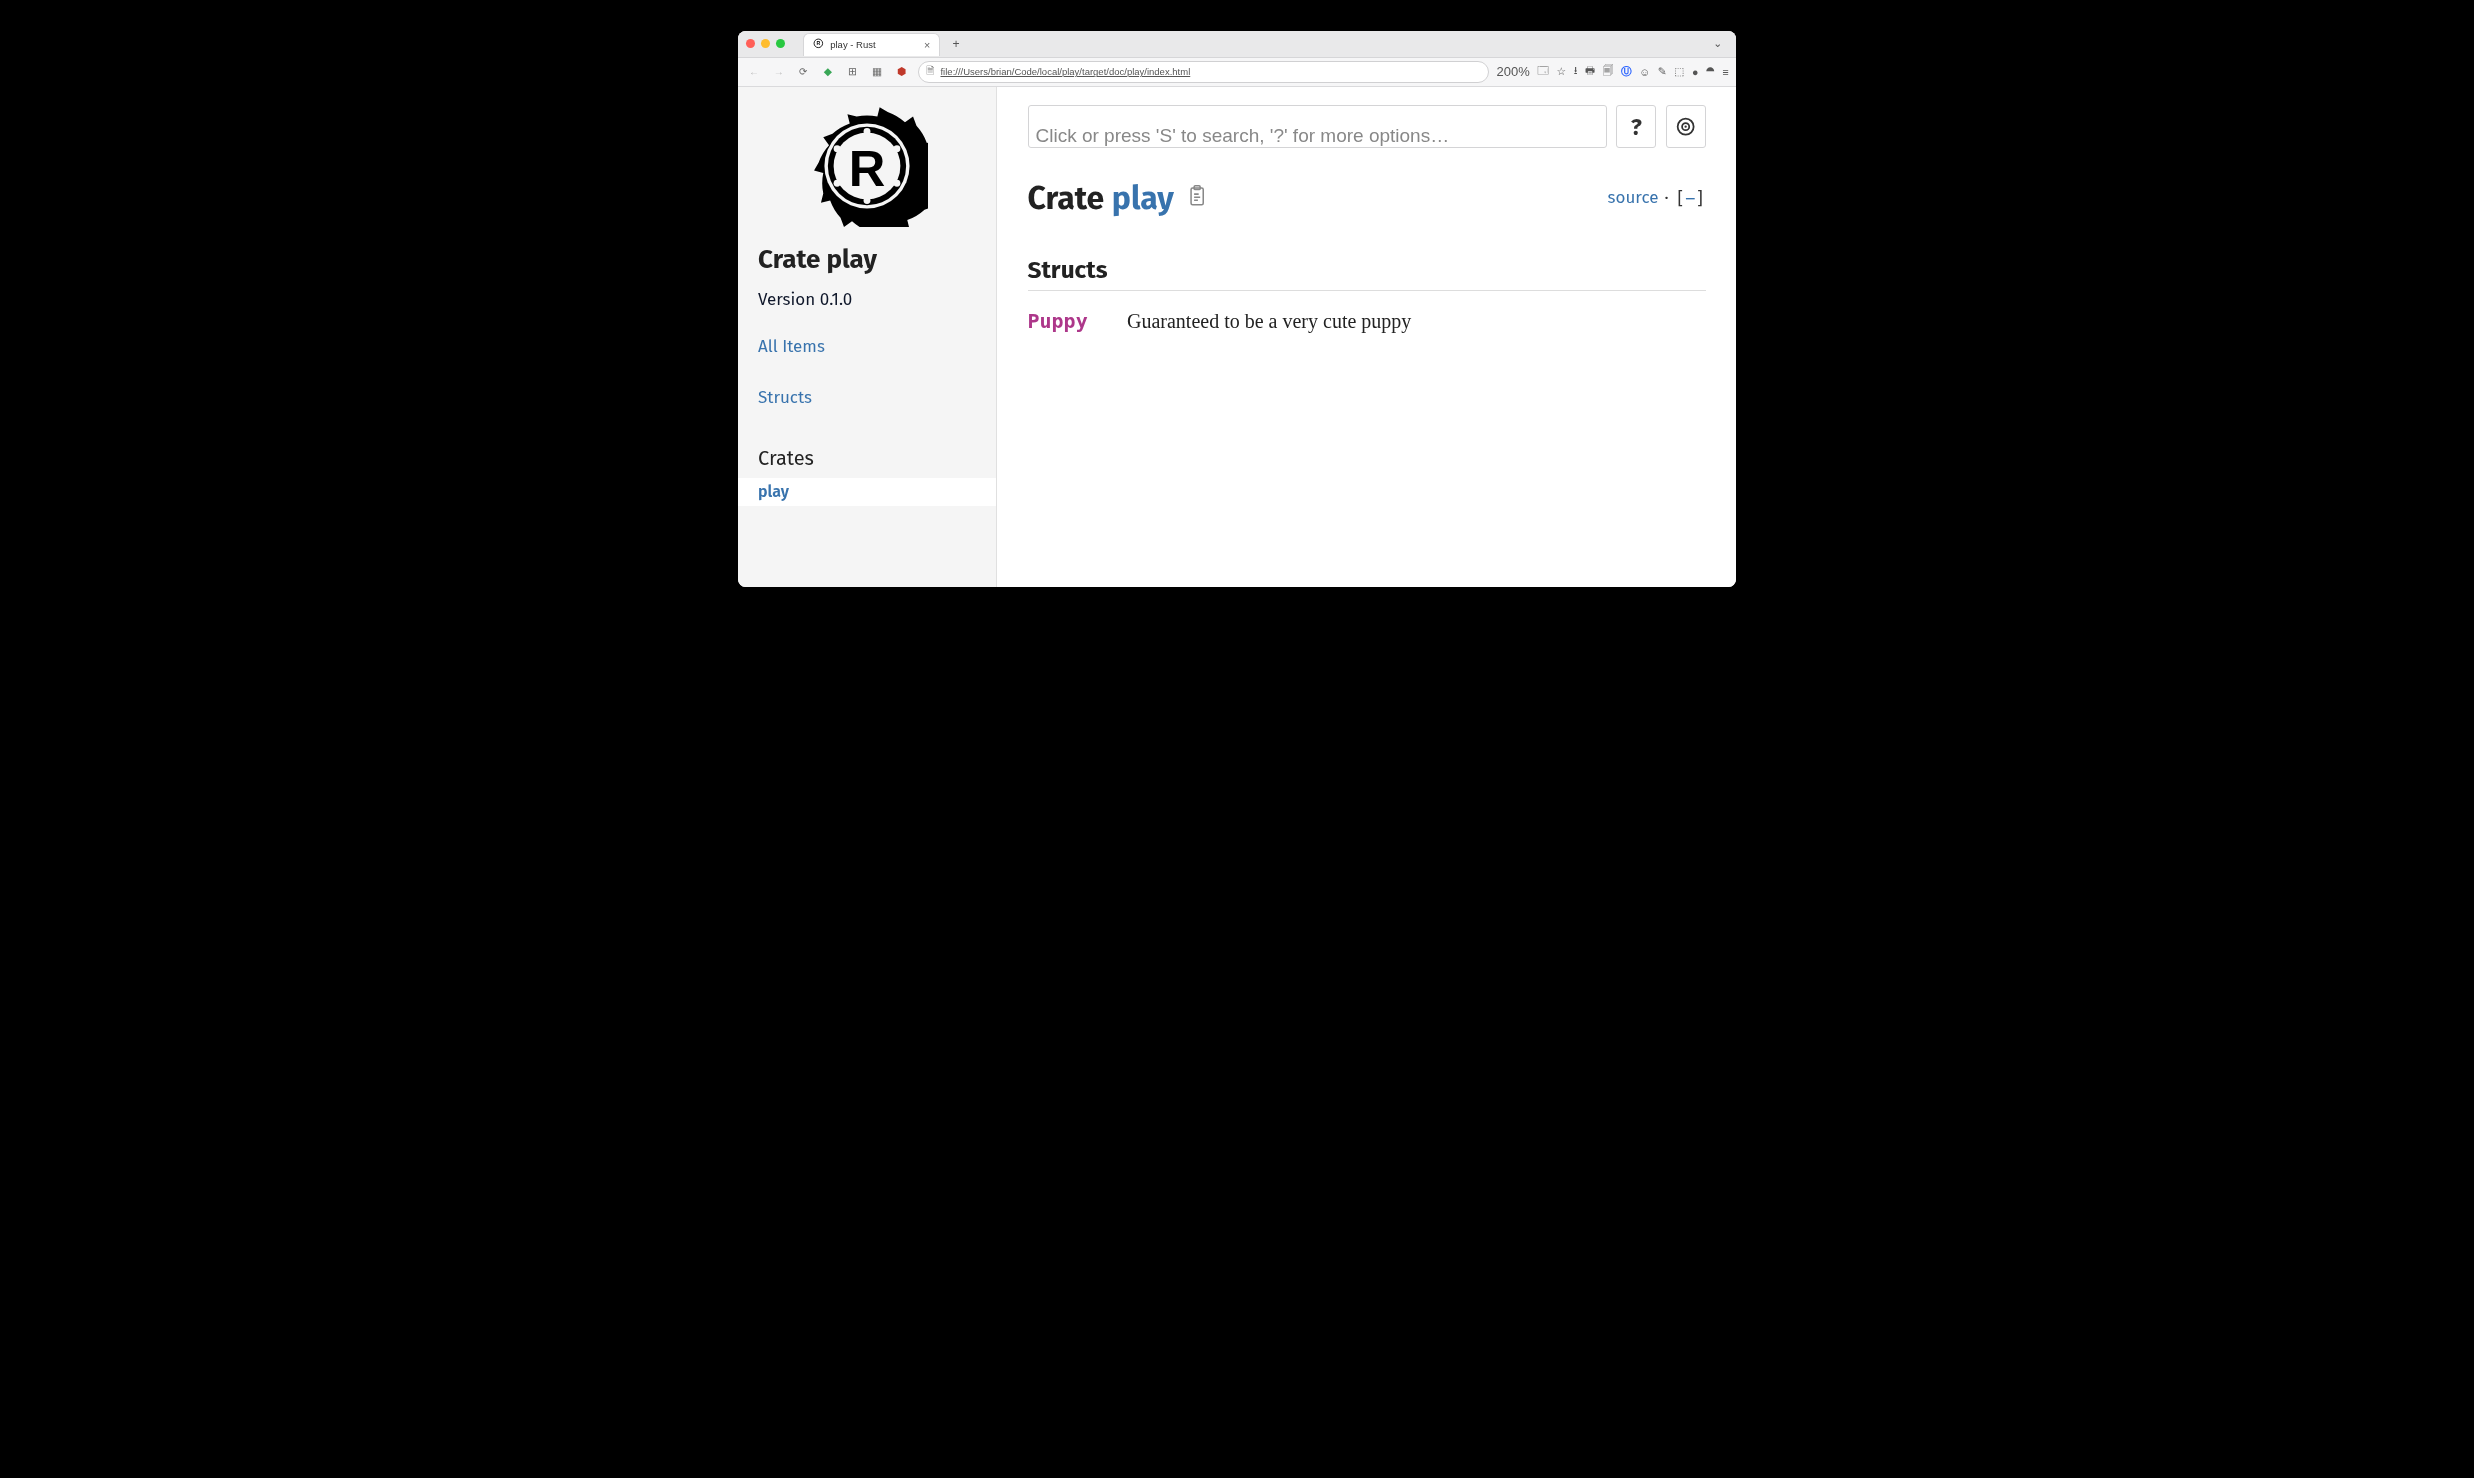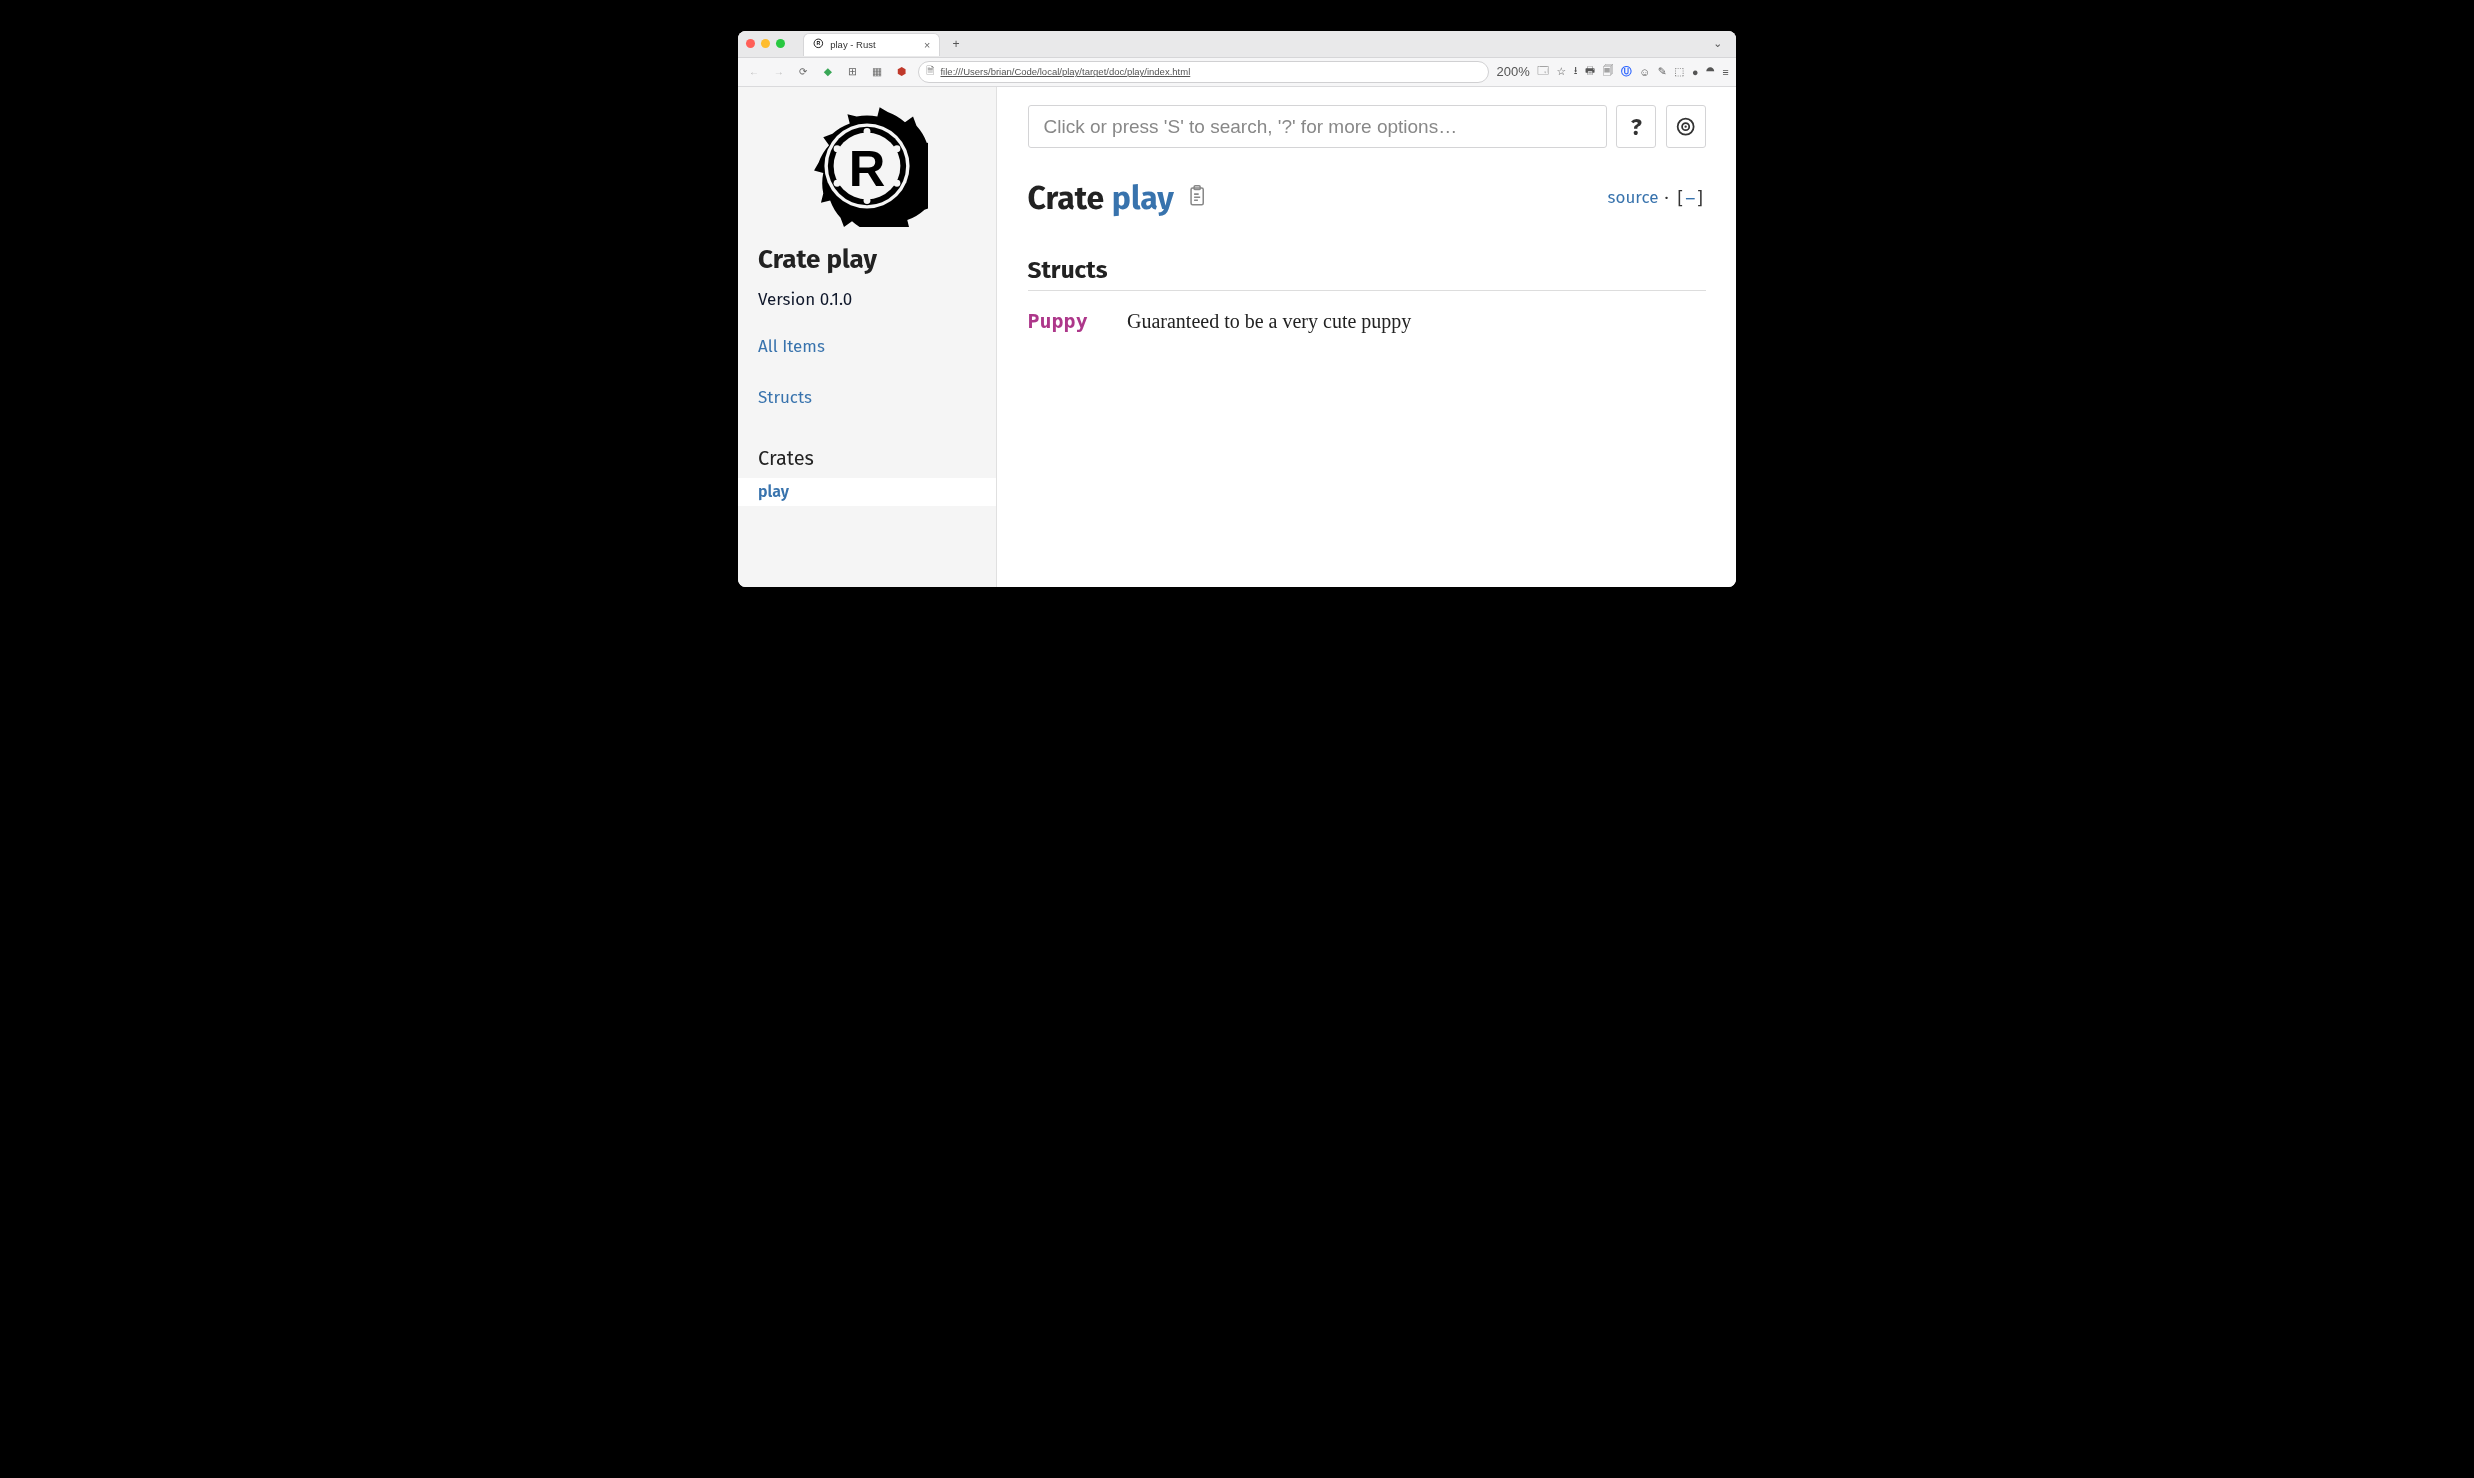--- a/index.html
+++ b/index.html
@@ -135,22 +135,22 @@
     flex:1; padding: 18.3px 30.5px; overflow-y:auto; background:#fff;
   }
   .searchrow {
     display:flex; gap:9.1px; margin-bottom: 30.5px;
   }
   .searchbox {
     flex:1;
     border:0.8px solid #d4d4d6;
     border-radius: 3px;
     height: 43px;
-    display:flex; align-items:center;
-    padding: 0 15px;
+    display:flex; align-items:flex-end;
+    padding: 0 7px;
   }
   .searchbox input {
     border:none; outline:none; width:100%;
     font-size: 19px; color:#333;
   }
   .searchbox input::placeholder { color:#888; }
   .sq-btn {
     width:40px; height:43px;
     border:0.8px solid #d4d4d6;
     border-radius:3px;

